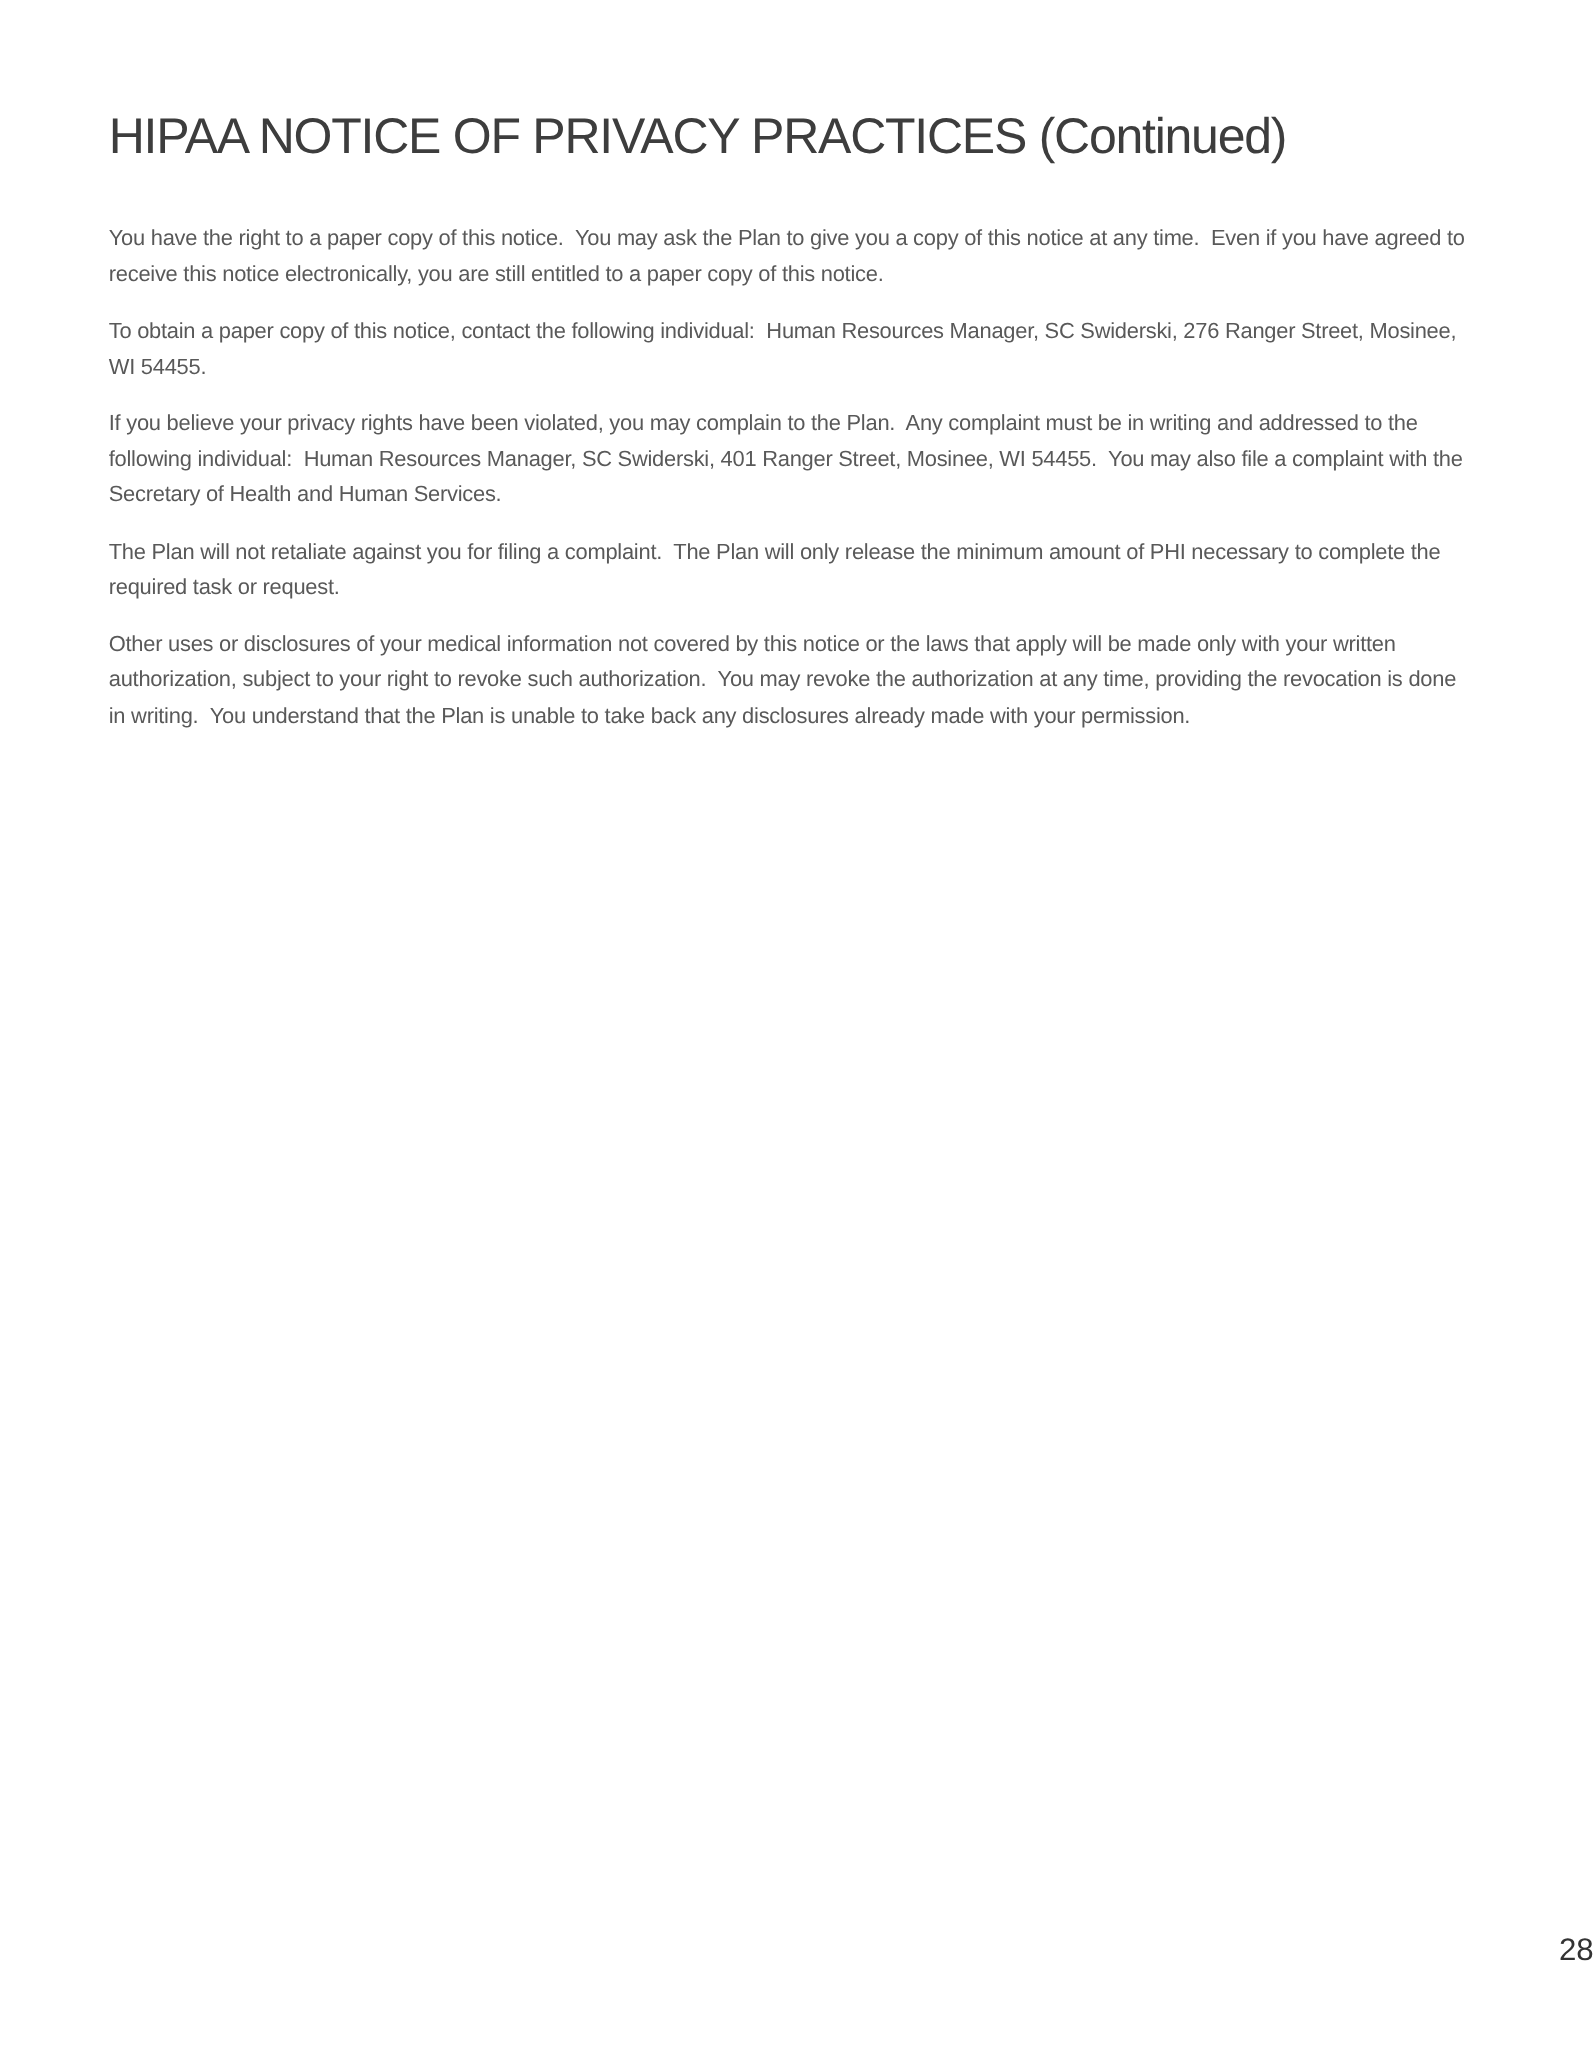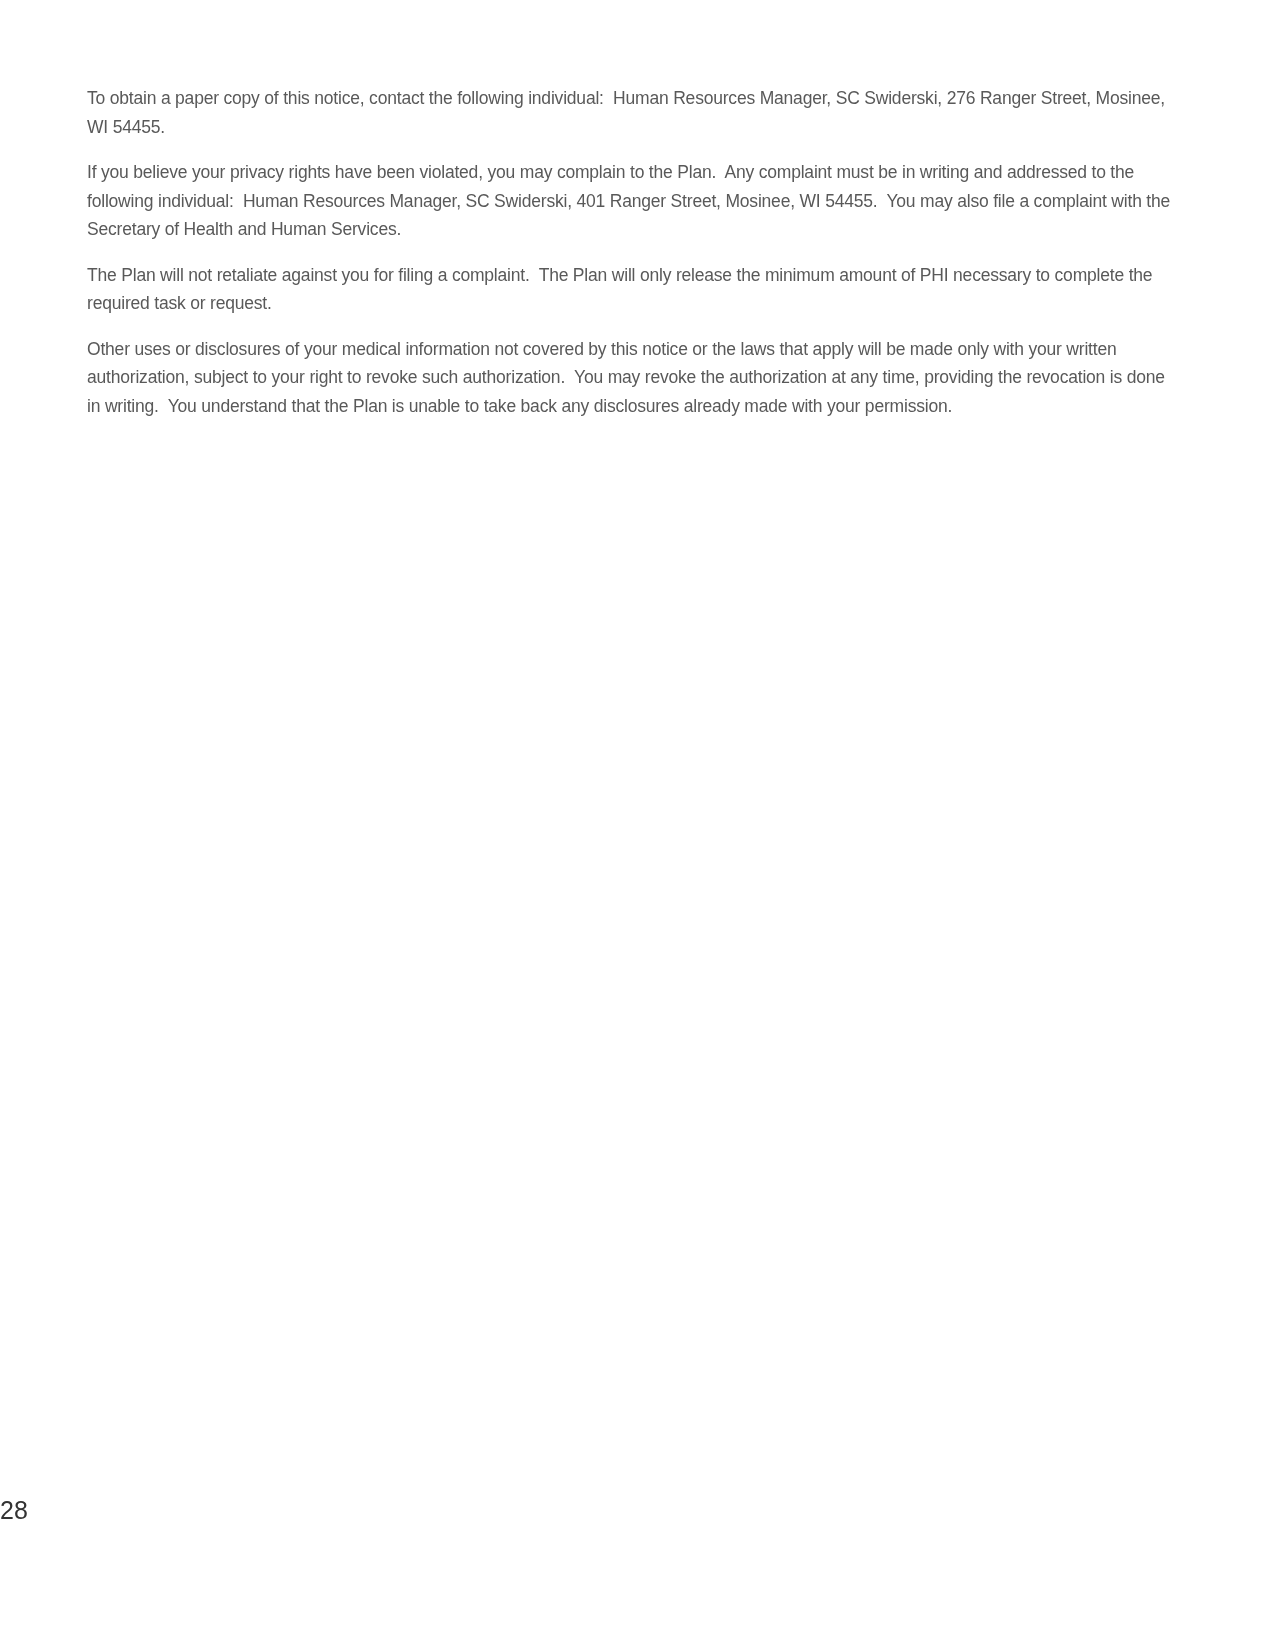--- a/index.html
+++ b/index.html
@@ -34,33 +34,35 @@
     margin: 0 0 17px 0;
     font-size: 17.5px;
     letter-spacing: -0.2px;
     line-height: 28.5px;
     color: var(--c-body, #595959);
     white-space: pre-wrap;
   }
   .page-number {
     position: absolute;
     left: 0;
-    top: 1496px;
+    top: 1546px;
     width: 100%;
-    text-align: left;
+    text-align: right;
     font-size: 25px;
     color: var(--c-pageNumber, #333333);
   }
 </style>
 </head>
 <body>
 
 <div class="page">
   <div class="content">
+    <h1 class="doc-title">HIPAA NOTICE OF PRIVACY PRACTICES (Continued)</h1>
     <div class="doc-paragraphs" id="paragraphs">
+        <p>You have the right to a paper copy of this notice.  You may ask the Plan to give you a copy of this notice at any time.  Even if you have agreed to receive this notice electronically, you are still entitled to a paper copy of this notice.</p>
         <p>To obtain a paper copy of this notice, contact the following individual:  Human Resources Manager, SC Swiderski, 276 Ranger Street, Mosinee, WI 54455.</p>
         <p>If you believe your privacy rights have been violated, you may complain to the Plan.  Any complaint must be in writing and addressed to the following individual:  Human Resources Manager, SC Swiderski, 401 Ranger Street, Mosinee, WI 54455.  You may also file a complaint with the Secretary of Health and Human Services.</p>
         <p>The Plan will not retaliate against you for filing a complaint.  The Plan will only release the minimum amount of PHI necessary to complete the required task or request.</p>
         <p>Other uses or disclosures of your medical information not covered by this notice or the laws that apply will be made only with your written authorization, subject to your right to revoke such authorization.  You may revoke the authorization at any time, providing the revocation is done in writing.  You understand that the Plan is unable to take back any disclosures already made with your permission.</p>
       </div>
   </div>
   <div class="page-number">28</div>
 </div>
 
 </body></html>

